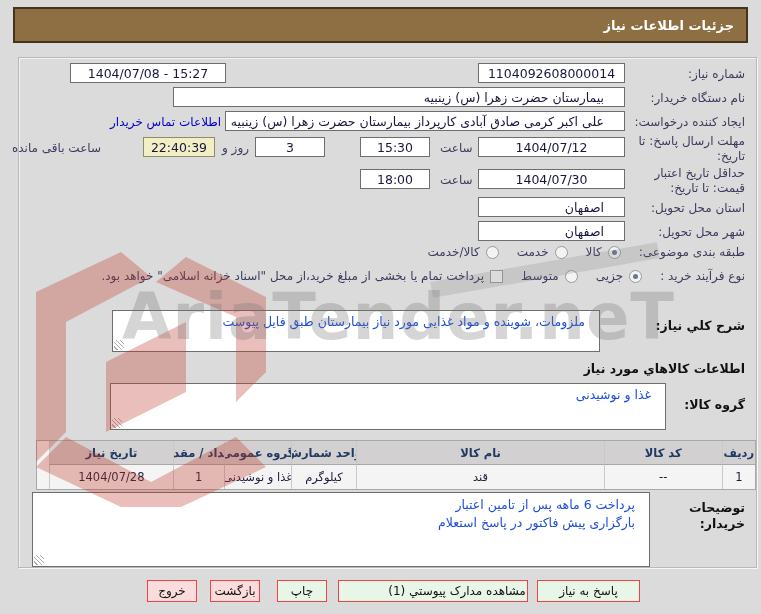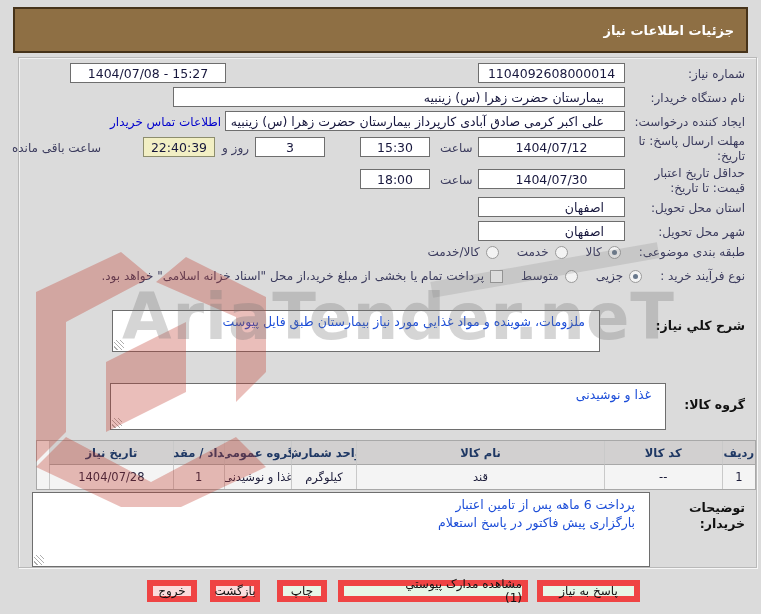--- a/index.html
+++ b/index.html
@@ -1,21 +1,21 @@
 <!DOCTYPE html>
 <html lang="fa" dir="rtl"><head>
 <meta charset="utf-8">
 <style>
   * { margin:0; padding:0; box-sizing:border-box; }
   html,body { width:761px; height:614px; }
   body { font-family:"DejaVu Sans", sans-serif; background:#dbdbdb; }
   .page { position:relative; width:761px; height:614px; background:#dbdbdb; overflow:hidden; direction:rtl; }
 
   
-  .titlebar { position:absolute; left:13px; top:7px; width:735px; height:46px;
+  .titlebar { position:absolute; left:13px; top:7px; width:735px; height:36px;
     background:#8e6f44; border:2px solid #463category317; border:2px solid #46331a;
     display:flex; align-items:center; justify-content:flex-start; padding:0 12px; }
   .titlebar .t { color:#ffffff; font-size:13px; font-weight:bold; }
 
   
   .panel { position:absolute; left:18px; top:57px; width:739px; height:511px;
     border:1px solid #b9b9b9; box-shadow:inset 1px 1px 0 #f2f2f2, 1px 1px 0 #f7f7f7; }
 
   .lbl { position:absolute; font-size:12px; color:#3c3c5e; white-space:nowrap; }
   .lbl2 { white-space:normal; text-align:right; line-height:1.25; }
@@ -46,21 +46,21 @@
   
   .grid { position:absolute; left:36px; top:440px; width:720px; border:1px solid #a8a8a8; background:#f4f4f4; }
   .grid .tr { display:flex; direction:rtl; }
   .grid .th, .grid .td { border-left:1px solid #c9c9c9; display:flex; align-items:center; justify-content:center;
     height:24px; font-size:11.5px; overflow:hidden; white-space:nowrap; }
   .grid .th { background:#d2d0d0; color:#1f3864; font-weight:bold; border-bottom:1px solid #a8a8a8; }
   .grid .td { color:#1c1c3a; background:#f4f4f4; }
   .c0{width:34px;} .c1{width:120px;} .c2{width:252px;} .c3{width:67px;} .c4{width:68px;} .c5{width:52px;} .c6{width:126px; border-left:none;margin-left:12px;}
 
   
-  .btn { position:absolute; top:580px; height:22px; border:6px solid #ef4444;
+  .btn { position:absolute; top:580px; height:22px; border:1px solid #ef4444;
     display:flex; align-items:center; justify-content:center; font-size:12px; color:#111; cursor:pointer; }
   .btn.green { background:#e7f6e7; }
   .btn.pink { background:#fadcdc; }
 
   
   .wm-text { position:absolute; left:122px; top:280px; font-size:64px; font-weight:bold;
     color:rgba(115,115,115,0.30); letter-spacing:1px; pointer-events:none; z-index:40; direction:ltr; }
   .wm-logo { position:absolute; left:26px; top:252px; z-index:40; pointer-events:none; opacity:0.32; }
   .wm-swoosh { position:absolute; left:430px; top:262px; width:230px; height:16px;
     background:rgba(120,120,120,0.20); transform:rotate(-10deg); z-index:39; pointer-events:none; }
@@ -161,20 +161,21 @@
       <span class="longtext">پرداخت تمام یا بخشی از مبلغ خرید،از محل "اسناد خزانه اسلامی" خواهد بود.</span>
     </span>
   </div>
 
   <div class="blbl" style="right:16px; top:318px;">شرح کلي نياز:</div>
   <div class="tarea" style="left:112px; top:310px; width:488px; height:42px;">
     <span>ملزومات، شوینده و مواد غذایی مورد نیاز بیمارستان طبق فایل پیوست</span>
     <span class="resize"></span>
   </div>
 
+  <div class="blbl" style="right:16px; top:361px;">اطلاعات کالاهاي مورد نياز</div>
 
   <div class="blbl" style="right:16px; top:397px;">گروه کالا:</div>
   <div class="tarea" style="left:110px; top:383px; width:556px; height:47px;">
     <span>غذا و نوشیدنی</span>
     <span class="resize"></span>
   </div>
 
   <div class="grid">
     <div class="tr">
       <div class="th c0">ردیف</div>

